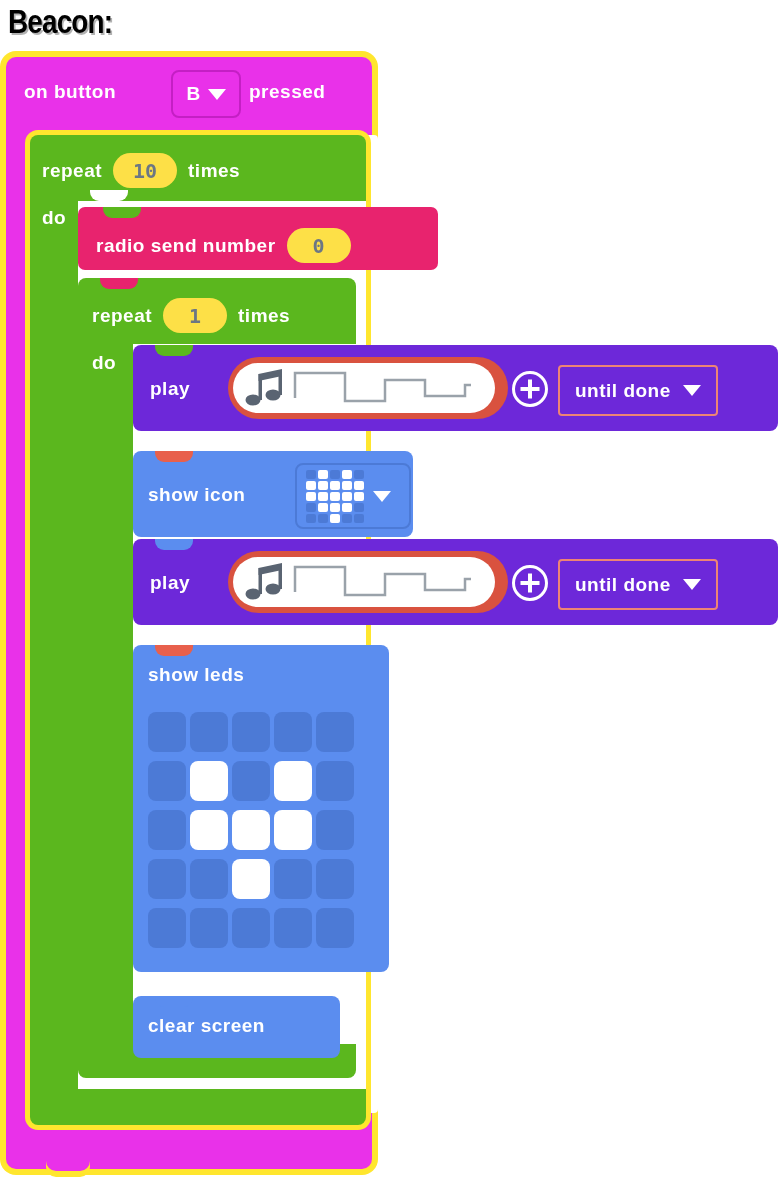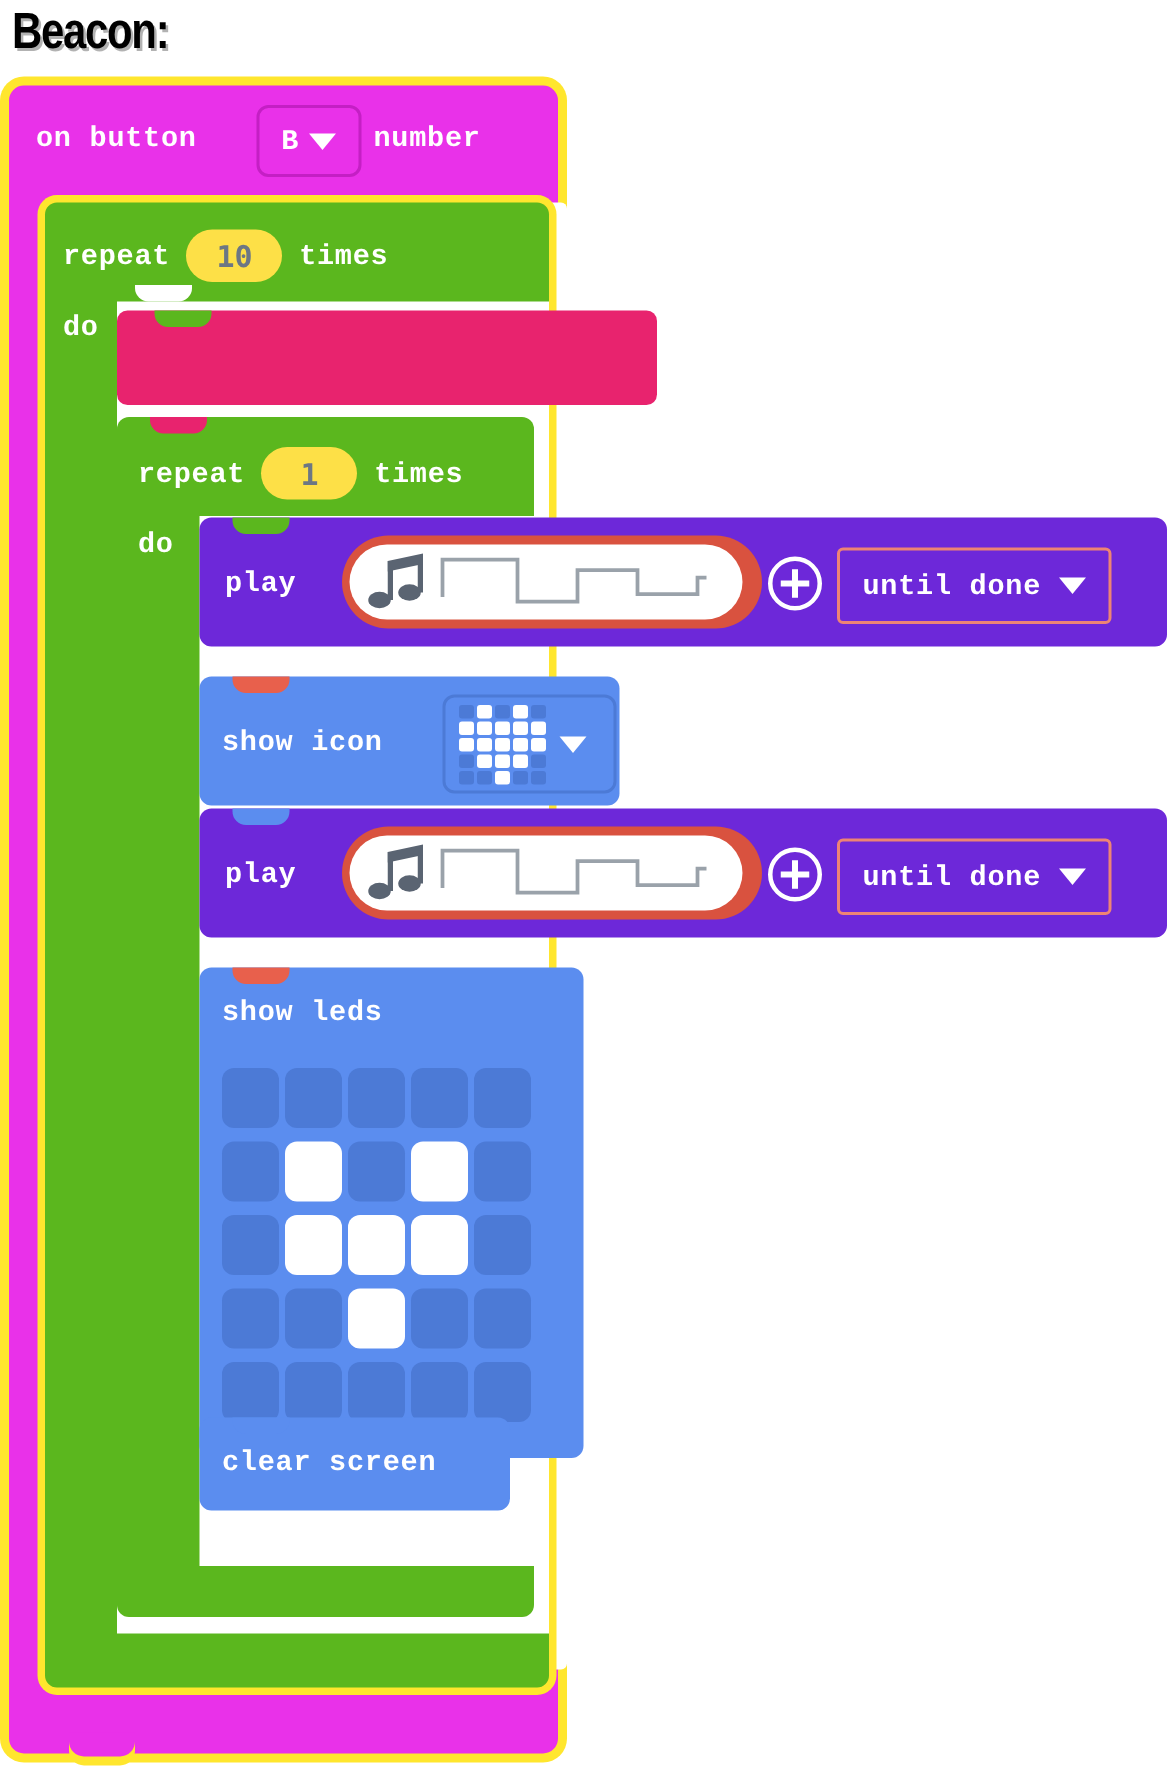--- a/index.html
+++ b/index.html
@@ -26,21 +26,21 @@
     font-size: 34px;
     letter-spacing: -1px;
     color: #000000;
     transform: scaleX(0.82);
     transform-origin: left top;
     text-shadow: 2px 2px 0 rgba(0,0,0,0.30);
   }
 
   
   .btxt {
-    font-family: Liberation Mono, monospace;
+    font-family: Liberation Sans, sans-serif;
     font-size: 19px;
     font-weight: bold;
     color: #ffffff;
     white-space: nowrap;
     letter-spacing: 0.5px;
   }
 
   
   #event-block {
     position: absolute;
@@ -247,21 +247,21 @@
   #dd-2 { left: 425px; }
 
   
   .blue-block {
     position: absolute;
     background: #5B8DEF;
     border-radius: 8px;
   }
   #show-icon-block { left: 133px; top: 451px; width: 280px; height: 86px; }
   #show-leds-block { left: 133px; top: 645px; width: 256px; height: 327px; }
-  #clear-screen-block { left: 133px; top: 945px; width: 207px; height: 62px; }
+  #clear-screen-block { left: 133px; top: 996px; width: 207px; height: 62px; }
 
   #show-icon-label { position: absolute; left: 15px; top: 33px; }
   #icon-field {
     position: absolute;
     left: 162px;
     top: 12px;
     width: 103px;
     height: 62px;
     border: 2px solid #4C7AD6;
     border-radius: 8px;
@@ -320,38 +320,42 @@
 
   <div id="event-hat-label" class="inline-row">
     <span class="btxt">on button</span>
   </div>
 
   <div id="btn-field">
     <span class="btxt">B</span>
     <span class="caret"></span>
   </div>
 
-  <div class="btxt" style="position:absolute;left:243px;top:24px;">number</div>
+  <div class="btxt" style="position:absolute;left:243px;top:24px;">pressed</div>
 </div>
 
 <div id="repeat-outer">
   <div id="repeat-outer-cut"></div>
   <div id="repeat-outer-notch"></div>
 
   <div id="repeat-outer-hdr" class="inline-row">
     <span class="btxt">repeat</span>
     <span class="num-oval">10</span>
     <span class="btxt">times</span>
   </div>
 
   <div id="repeat-outer-do" class="btxt">do</div>
 </div>
 
 <div id="radio-block">
   <div class="notch-top" style="background:#5BB71E;"></div>
+  <div id="radio-label" class="inline-row">
+    <span class="btxt">radio send number</span>
+    <span class="num-oval">0</span>
+  </div>
 </div>
 
 <div id="repeat-inner">
   <div id="repeat-inner-cut"></div>
   <div class="notch-top" style="left:22px;background:#E8236E;"></div>
 
   <div id="repeat-inner-hdr" class="inline-row">
     <span class="btxt">repeat</span>
     <span class="num-oval">1</span>
     <span class="btxt">times</span>

